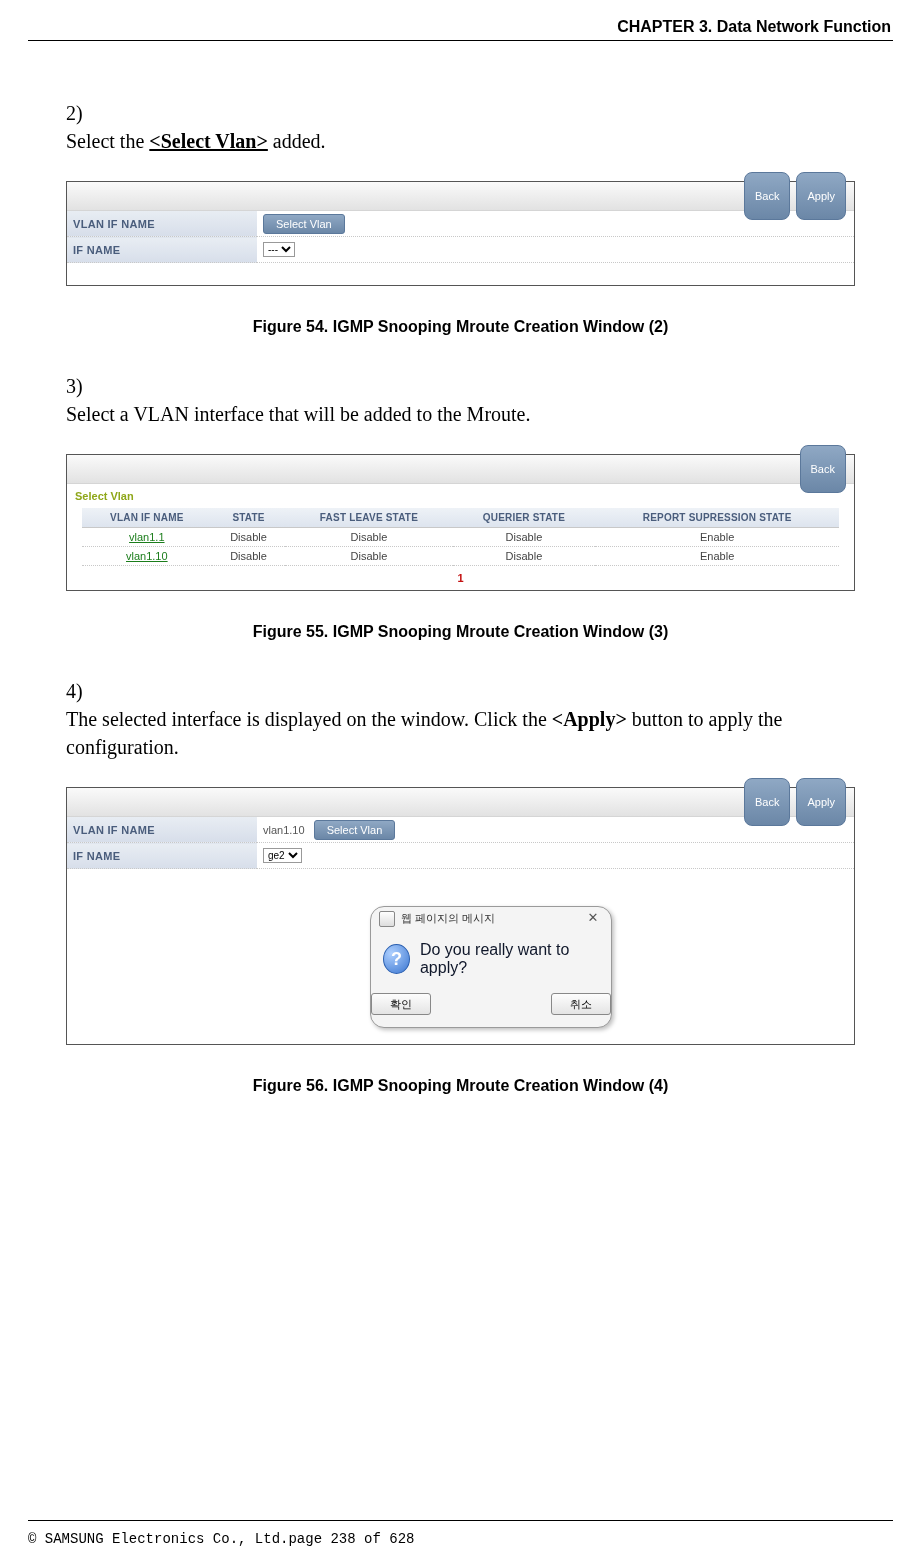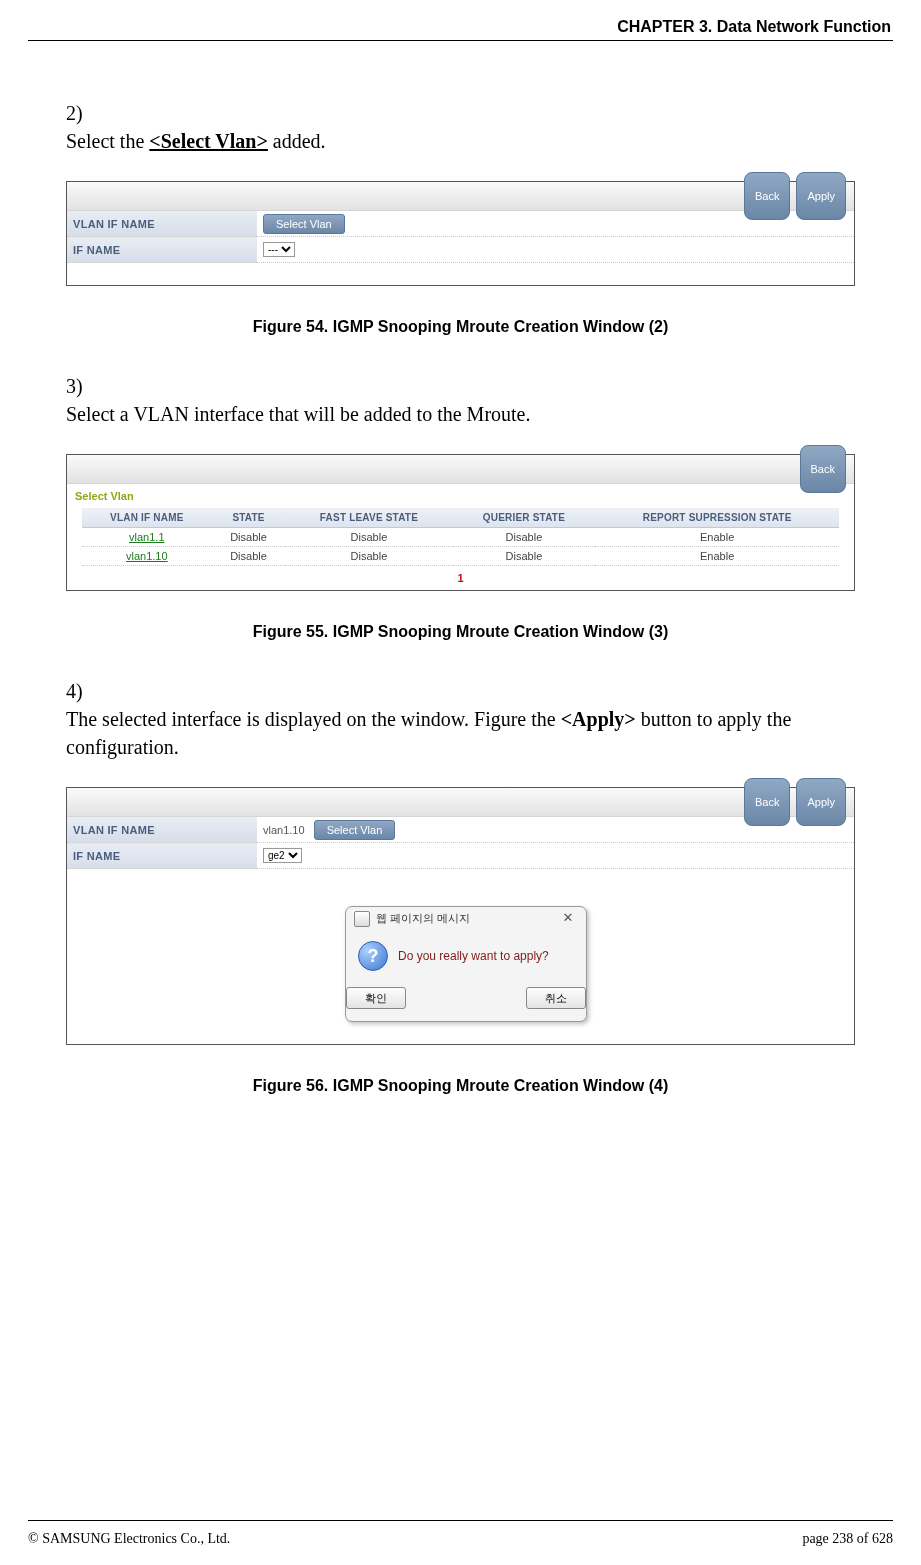--- a/index.html
+++ b/index.html
@@ -23,32 +23,32 @@
   .sel{font-size:10px;height:15px;border:1px solid #999;background:#fff}
   
   .svtitle{color:#8fa71a;font-family:Arial,sans-serif;font-weight:bold;font-size:11px;padding:6px 0 6px 8px}
   .tbl2{width:calc(100% - 30px);margin:0 15px;border-collapse:collapse;font-family:Arial,sans-serif;font-size:11px}
   .tbl2 th{background:linear-gradient(#eef2f7,#dde4ee);color:#4a5d7c;font-weight:bold;padding:4px 6px;border-bottom:1px solid #c8c8c8;font-size:10px;letter-spacing:.2px}
   .tbl2 td{padding:3px 6px;border-bottom:1px dotted #c8c8c8;text-align:center;color:#444}
   .tbl2 td.link{color:#1b7d1b;text-decoration:underline;cursor:pointer}
   .pager{text-align:center;font-family:Arial,sans-serif;font-size:11px;color:#c41212;font-weight:bold;padding:6px 0 2px 0}
   
   .fig3{position:relative}
-  .modal{position:absolute;left:278px;top:118px;width:240px;background:#f4f4f4;border:1px solid #9a9a9a;border-radius:7px;box-shadow:2px 2px 4px rgba(0,0,0,.25);font-family:"Malgun Gothic","Segoe UI",Arial,sans-serif}
+  .modal{position:absolute;left:303px;top:118px;width:240px;background:#f4f4f4;border:1px solid #9a9a9a;border-radius:14px;box-shadow:2px 2px 4px rgba(0,0,0,.25);font-family:"Malgun Gothic","Segoe UI",Arial,sans-serif}
   .modal-tb{display:flex;align-items:center;justify-content:space-between;padding:4px 8px 0 8px;font-size:11px;color:#333}
   .modal-tb .ticon{display:inline-block;width:14px;height:14px;border:1px solid #888;border-radius:2px;background:linear-gradient(#fff,#ddd);margin-right:6px;vertical-align:middle}
   .modal-x{width:20px;height:16px;text-align:center;line-height:14px;font-size:13px;color:#555;cursor:pointer}
   .modal-body{display:flex;align-items:center;gap:10px;padding:14px 12px 10px 12px}
   .qmark{width:28px;height:28px;border-radius:50%;background:radial-gradient(circle at 30% 30%,#aed0ff,#3b76d0);display:flex;align-items:center;justify-content:center;color:#fff;font-weight:bold;font-size:18px;border:1px solid #2a5fb0}
-  .modal-msg{font-size:12px;color:#7f1d1d}
+  .modal-msg{font-size:16px;color:#0f172a}
   .modal-btns{display:flex;justify-content:space-between;gap:10px;padding:6px 0 12px 0}
   .modal-btn{min-width:60px;height:22px;font-size:11px;border:1px solid #888;border-radius:3px;background:linear-gradient(#fdfdfd,#e4e4e4);cursor:pointer}
   
   .ftr-rule{border-top:1px solid #000;position:absolute;left:28px;right:28px;bottom:44px}
-  .ftr{position:absolute;left:28px;right:28px;bottom:18px;display:flex;justify-content:space-between;font-family:Liberation Serif, serif;font-size:14px}
+  .ftr{position:absolute;left:28px;right:28px;bottom:18px;display:flex;font-family:Liberation Mono, monospace;font-size:14px}
 </style>
 </head>
 <body>
 <div class="page">
 
   <div class="hdr">CHAPTER 3. Data Network Function</div>
   <div class="hdr-rule"></div>
 
   <div class="content">
 
@@ -121,21 +121,21 @@
         </tr>
       </tbody>
         </table>
       <div class="pager">1</div>
     </div>
     <div class="caption">Figure 55. IGMP Snooping Mroute Creation Window (3)</div>
 
     <div class="step">
       <span class="num">4)</span>
       <span class="txt">
-        <span>The selected interface is displayed on the window. Figure the </span><b>&lt;Apply&gt;</b><span> button to apply the configuration.</span>
+        <span>The selected interface is displayed on the window. Click the </span><b>&lt;Apply&gt;</b><span> button to apply the configuration.</span>
       </span>
     </div>
 
     <div class="fig-box fig3" style="height:258px">
       <div class="ui-head">
         <span class="btn3">Back</span>
         <span class="btn3">Apply</span>
       </div>
       <table class="form-table">
         <tbody>

